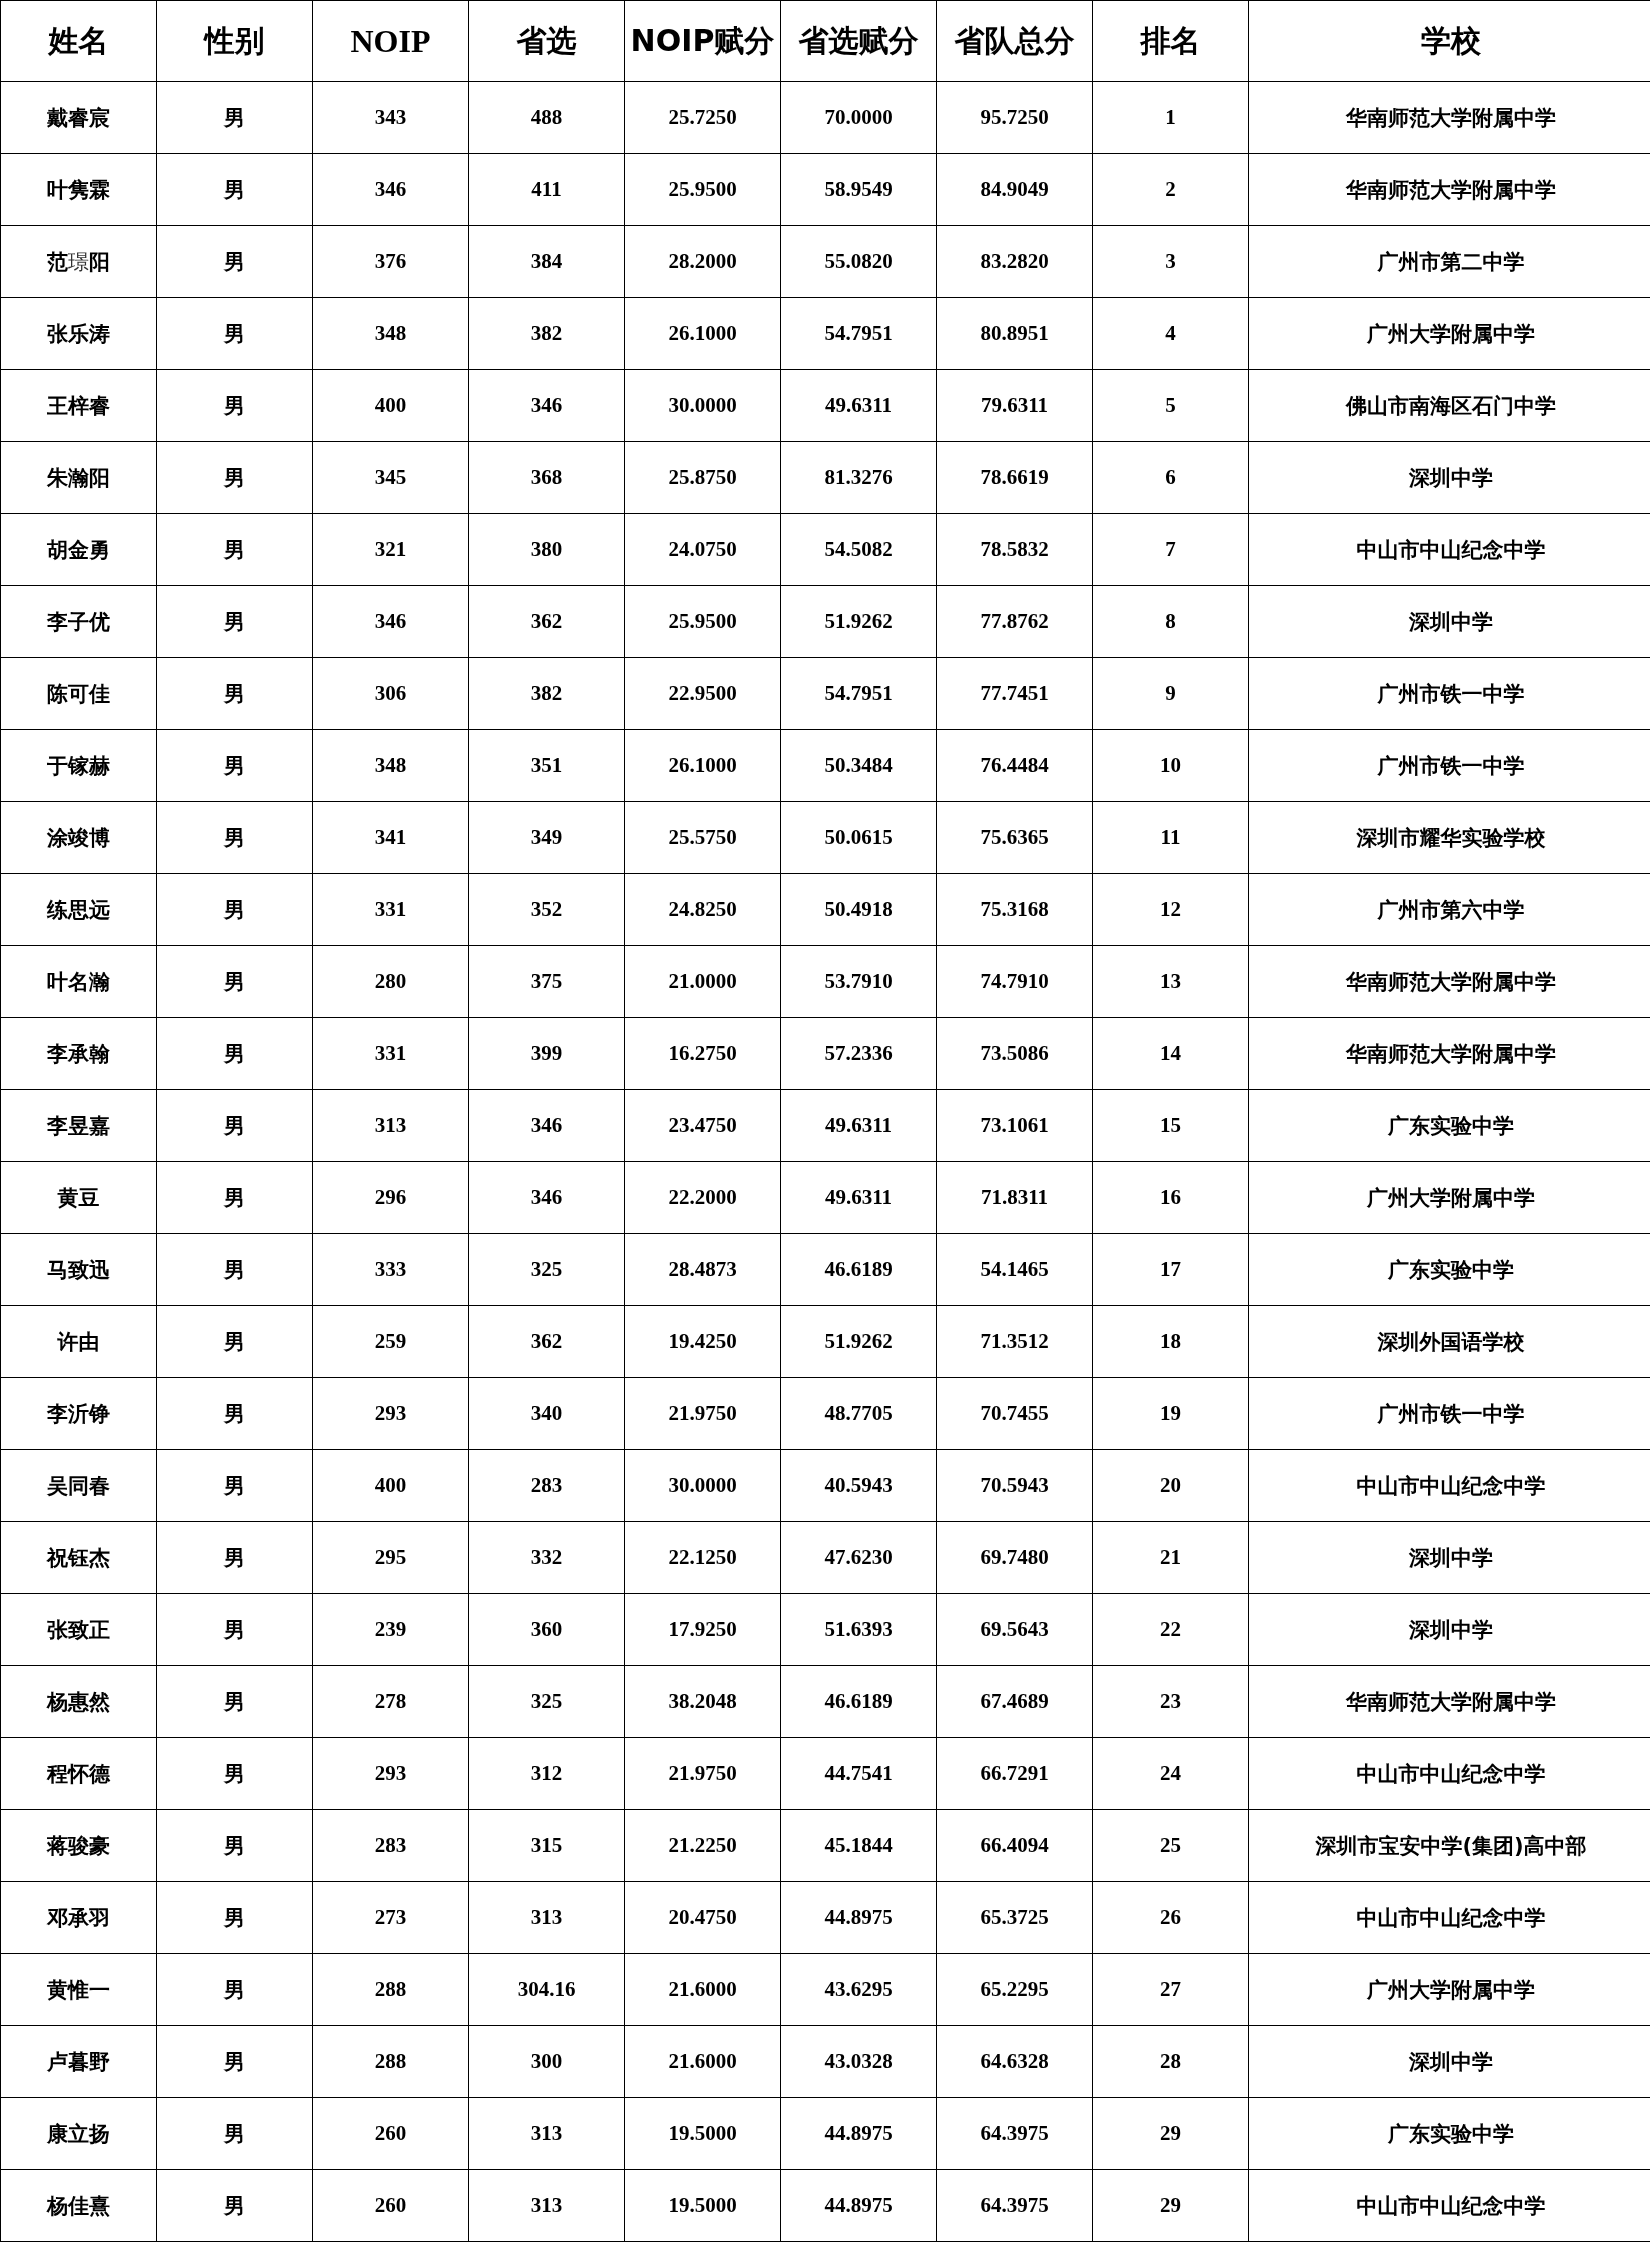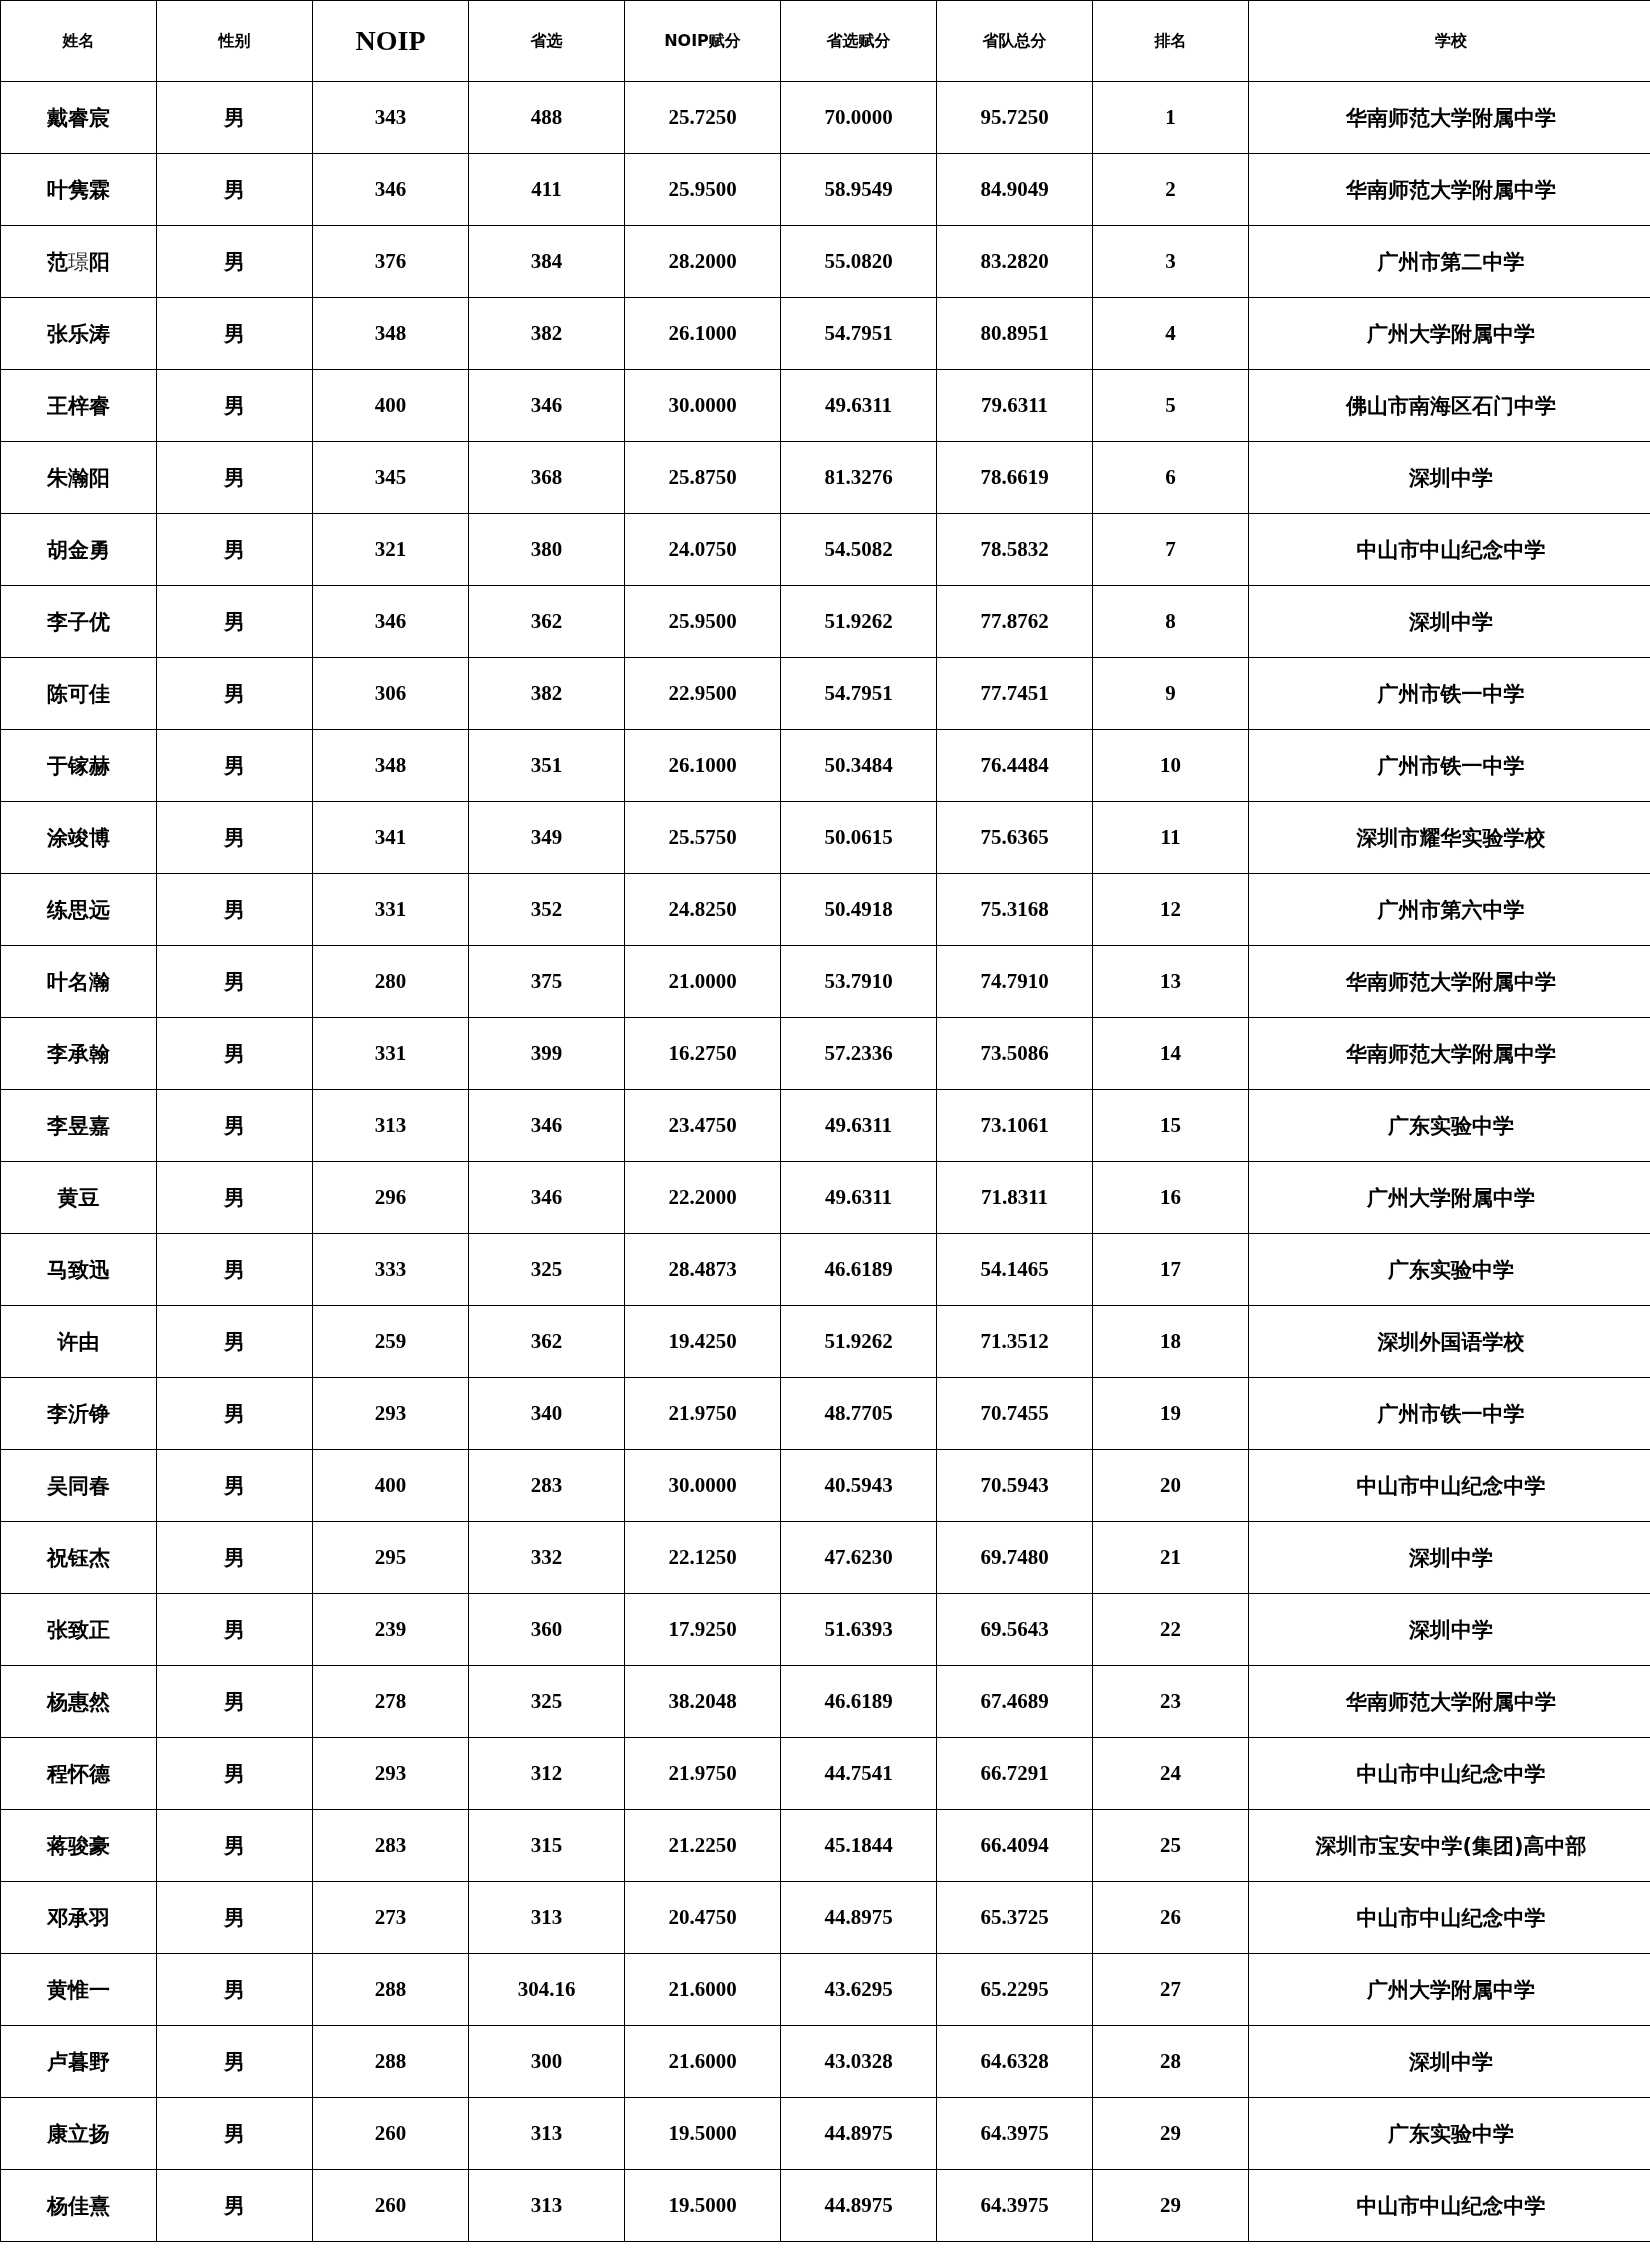--- a/index.html
+++ b/index.html
@@ -16,25 +16,25 @@
     border: 1.8px solid #000;
     text-align: center;
     vertical-align: middle;
     padding: 0;
     white-space: nowrap;
   }
   table.ranking th {
     height: 80px;
     font-family: "DejaVu Sans", sans-serif;
     font-weight: bold;
-    font-size: 16px;
+    font-size: 30px;
   }
   table.ranking th.latin {
     font-family: "Liberation Serif", serif;
-    font-size: 28px;
+    font-size: 32px;
   }
   table.ranking td {
     height: 71px;
     font-weight: bold;
     font-size: 21px;
   }
   td.cjk { font-family: "DejaVu Sans", sans-serif; }
   td.num { font-family: "Liberation Serif", serif; font-size: 22.6px; }
   td.school { font-size: 21px; }
   .name-light { font-weight: normal; color: #333; }

